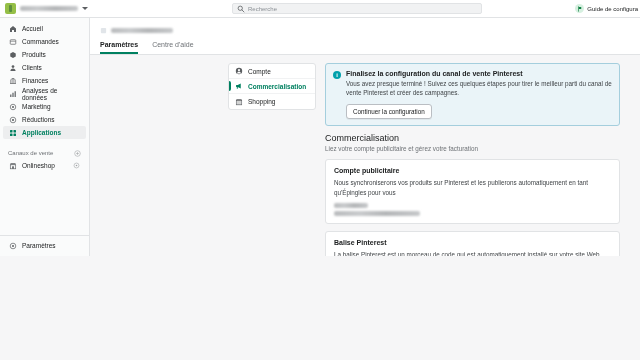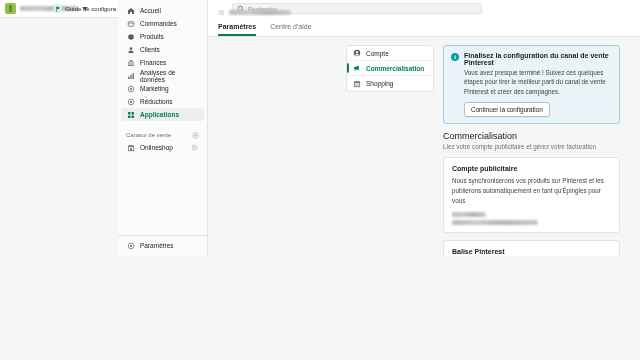--- a/index.html
+++ b/index.html
@@ -3,21 +3,21 @@
 <meta charset="utf-8">
 <style>
   * { box-sizing: border-box; margin: 0; padding: 0; }
   html, body { width: 640px; height: 360px; overflow: hidden; }
   body {
     font-family: "Liberation Sans", sans-serif;
     font-size: 7px;
     color: #202223;
     background: #f6f6f7;
   }
-  .app { display: flex; flex-direction: row; width: 640px; height: 256px; }
+  .app { display: flex; flex-direction: column; width: 640px; height: 256px; }
 
   
   .topbar {
     height: 18px; min-height: 18px;
     background: #ffffff;
     border-bottom: 1px solid #e1e3e5;
     display: flex; align-items: center;
     padding: 0 5px;
     position: relative;
   }

